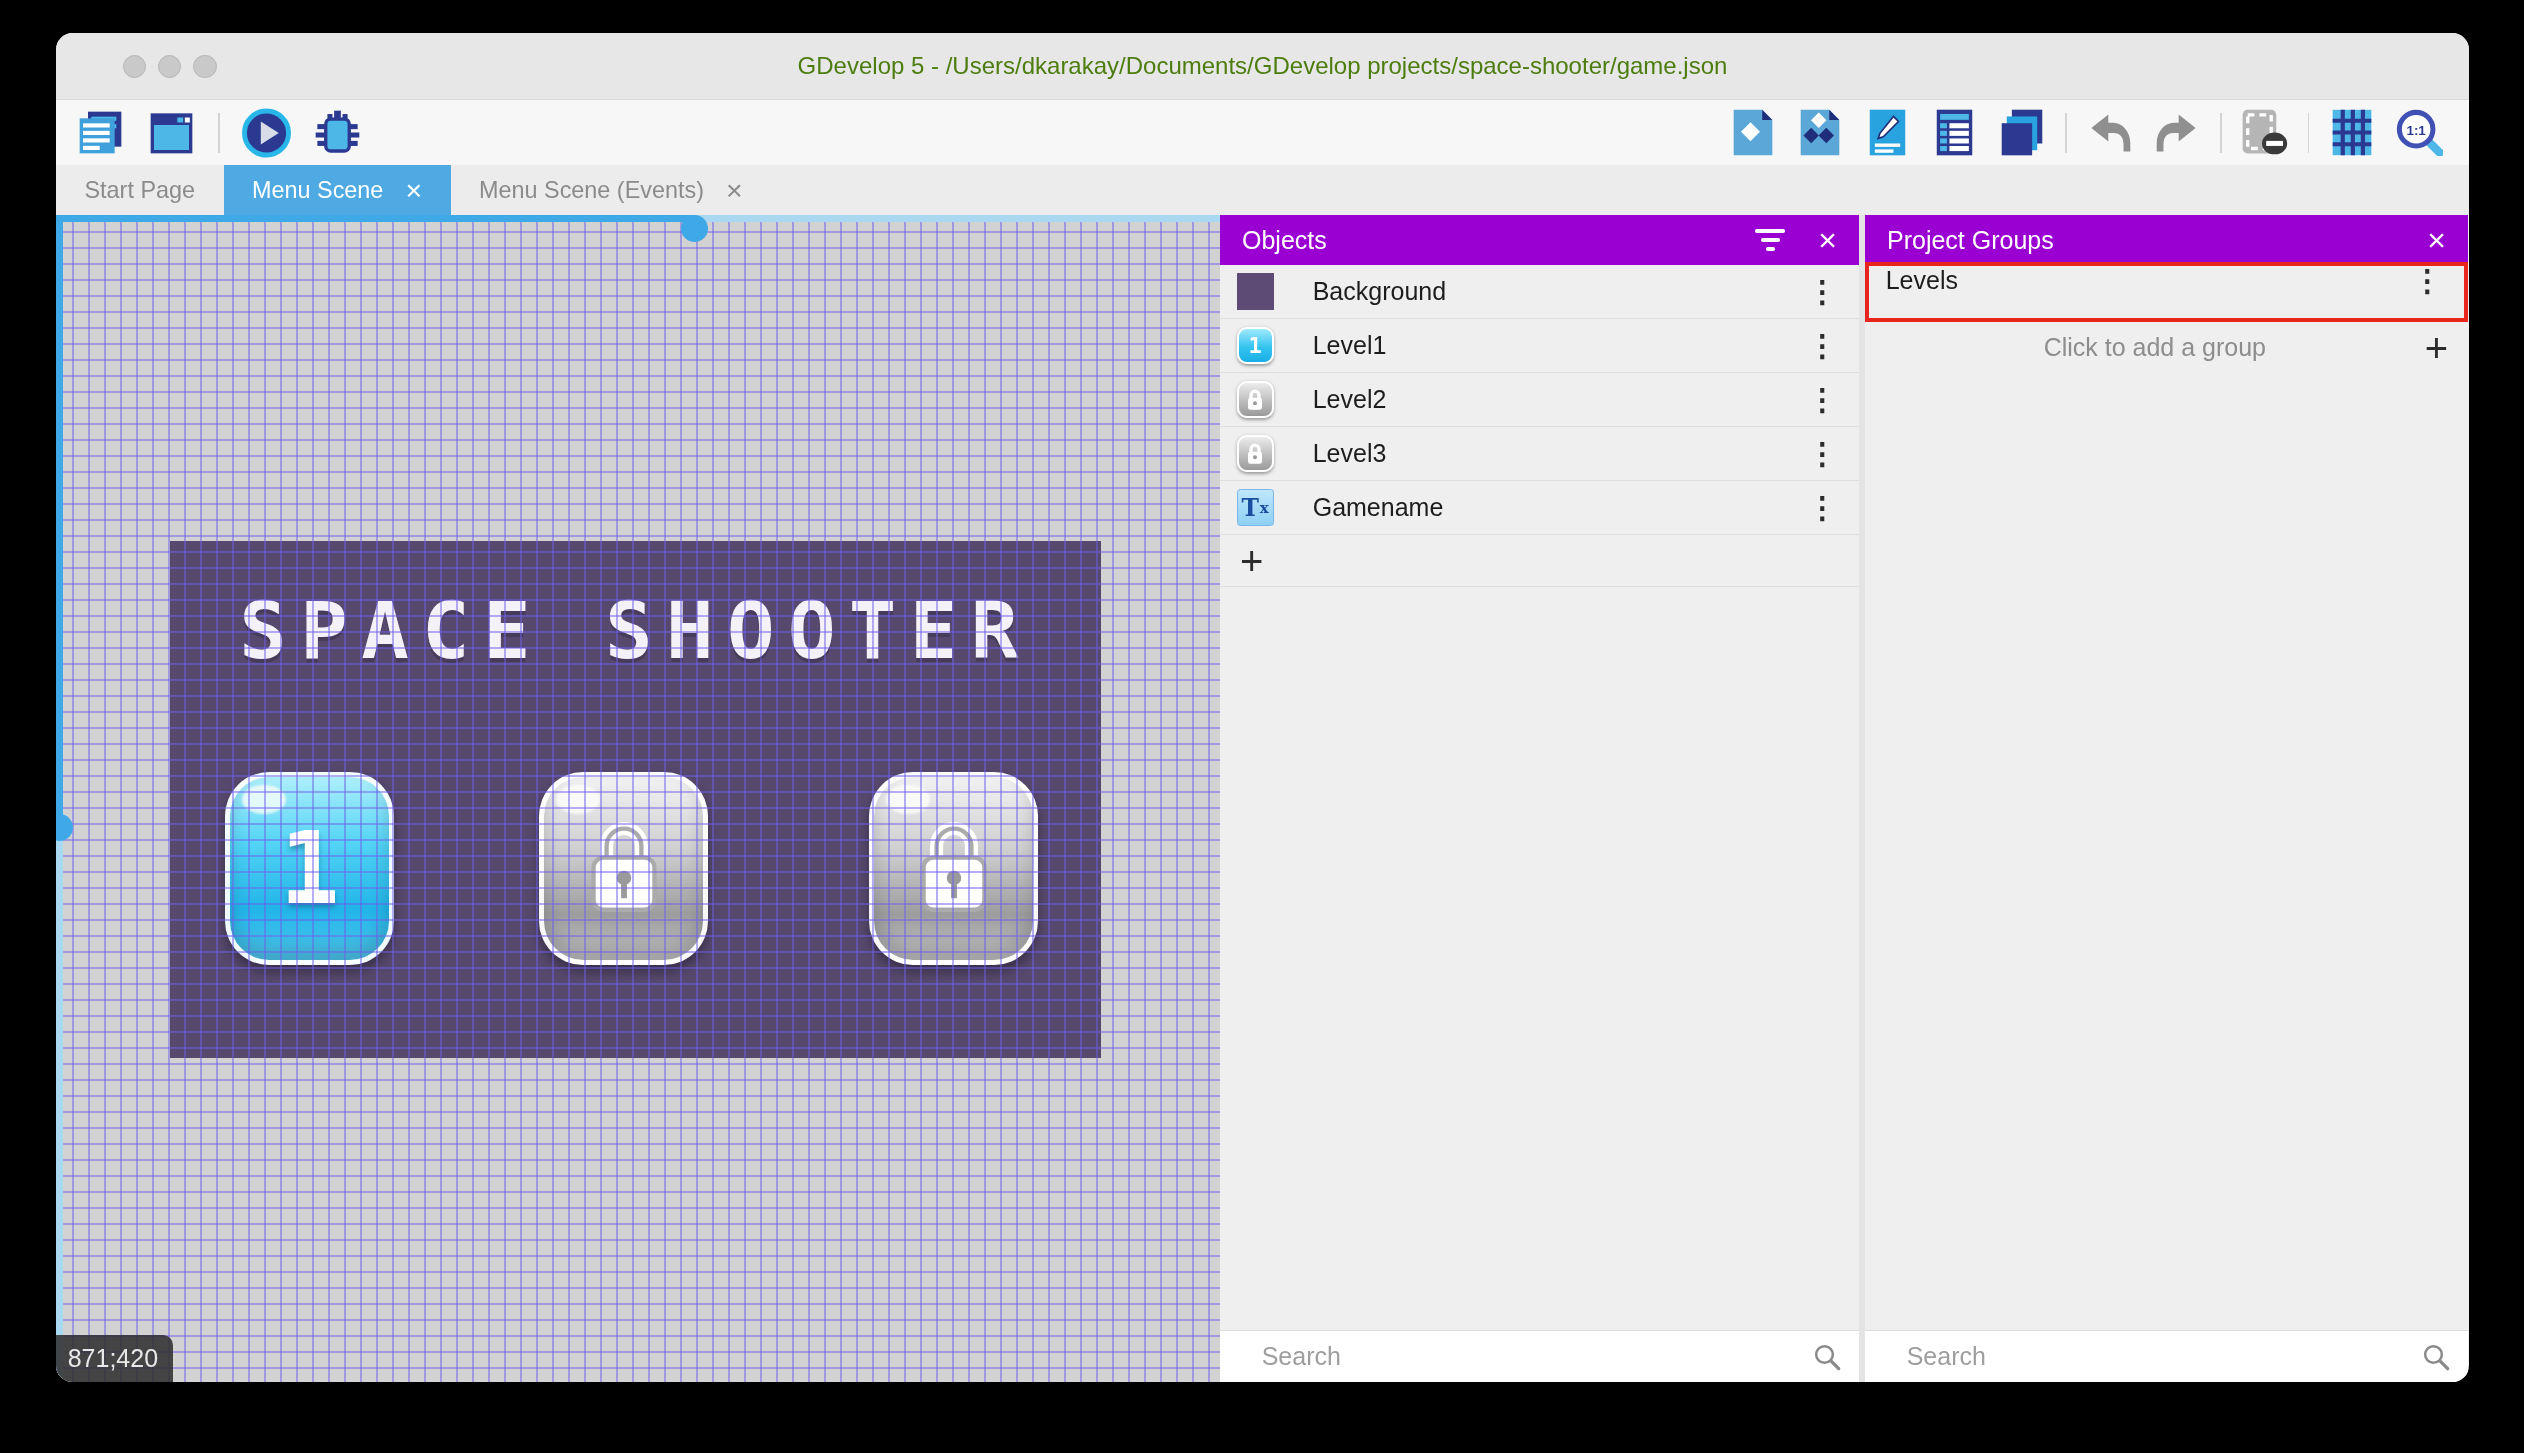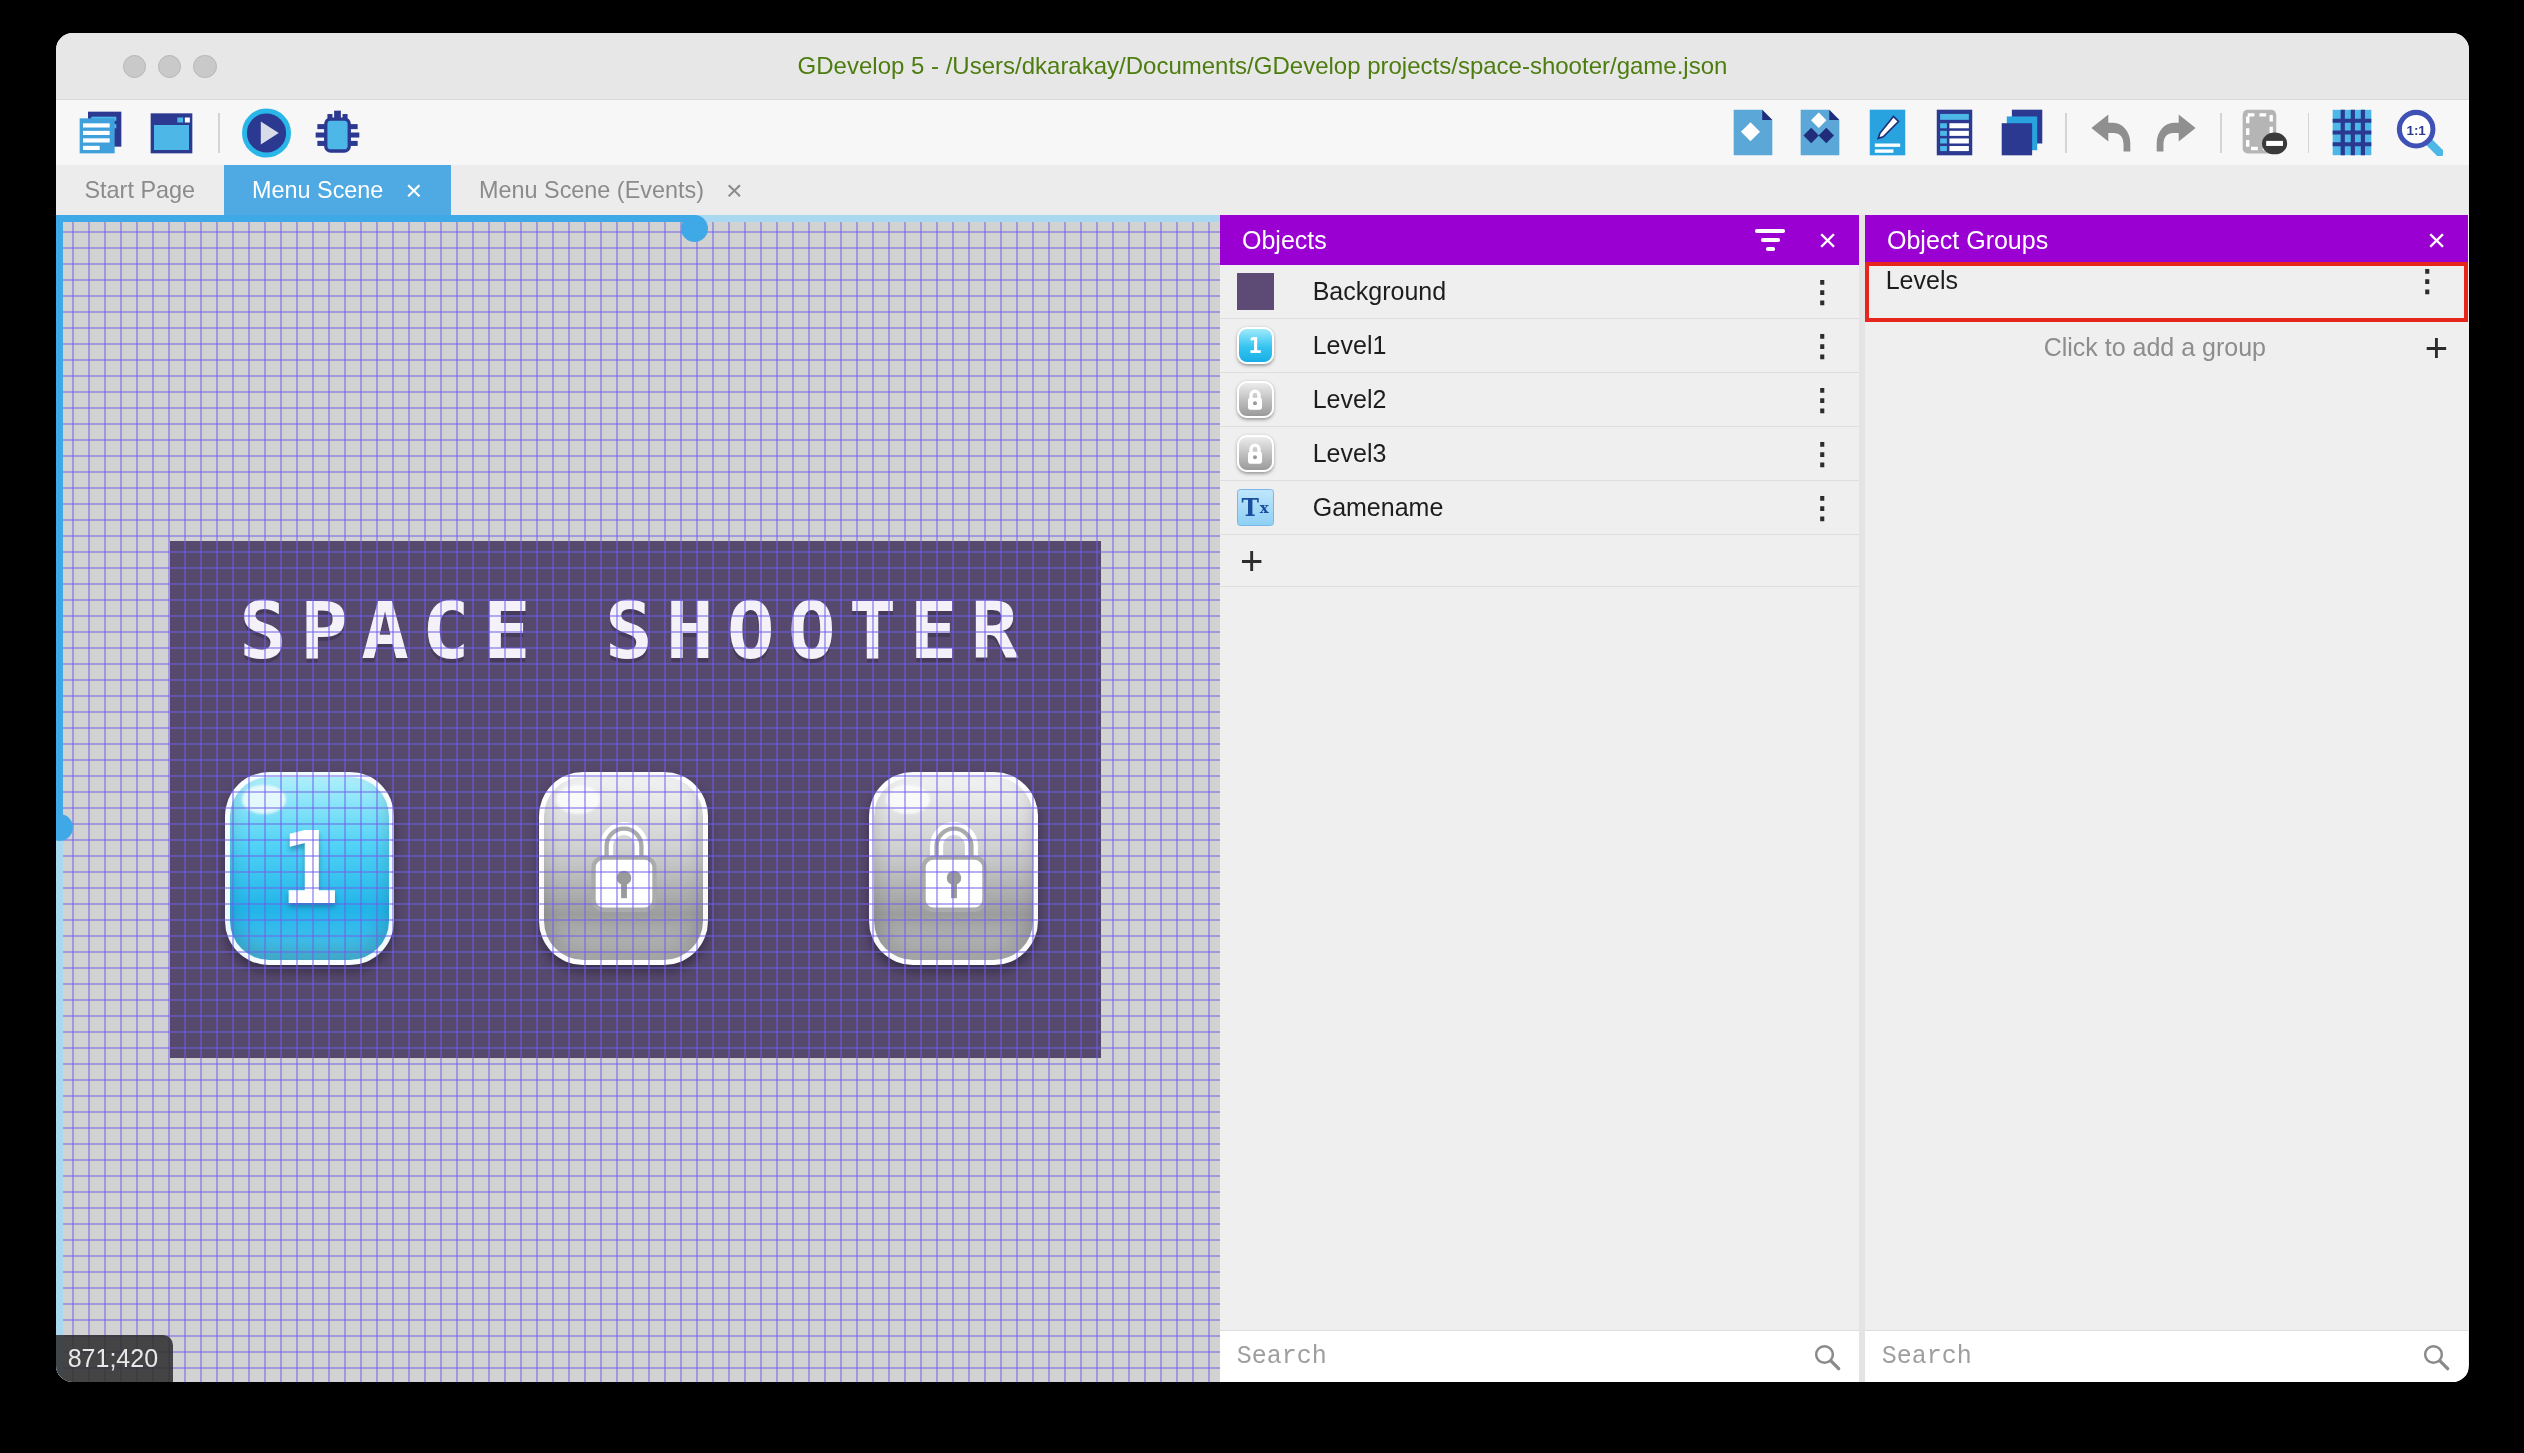--- a/index.html
+++ b/index.html
@@ -105,21 +105,21 @@
     background:linear-gradient(180deg,#bfe6fb 0%,#8fd0f5 100%); display:flex; align-items:center; justify-content:center;
     font-family:"DejaVu Serif", serif; font-weight:bold; font-size:23.4px; color:#1a4fa0; }
   .thumb-text small { font-size:15px; color:#1a4fa0; margin-left:0.8px; }
 
   .group-row { height:60px; display:flex; align-items:flex-start; padding:0 15px 0 16.7px;
     border:4.2px solid #e8251d; margin-top:-3.3px; background:#efefef; }
   .group-label { font-size:25px; color:#1d1d1d; }
 
   .panel-fill { flex:1; }
   .searchbar { height:52px; background:#fff; border-top:1.7px solid #ddd; display:flex; align-items:center; padding:0 16.7px; flex:none; }
-  .searchbar input { flex:1; border:none; outline:none; font-size:25px; color:#0f172a; background:transparent; font-family:Liberation Mono, monospace; }
+  .searchbar input { flex:1; border:none; outline:none; font-size:25px; color:#0f172a; background:transparent; font-family:Liberation Sans, sans-serif;margin-left:25px; }
   .searchbar input::placeholder { color:#9e9e9e; }
 
   svg { display:block; }
 </style>
 </head>
 <body>
 
 <div class="window">
 
   <div class="titlebar">
@@ -391,21 +391,21 @@
         <input type="text" placeholder="Search" style="">
         <svg width="30" height="30" viewBox="0 0 36 36">
           <circle cx="15" cy="15" r="10" fill="none" stroke="#8a8a8a" stroke-width="3"></circle>
           <line x1="23" y1="23" x2="32" y2="32" stroke="#8a8a8a" stroke-width="4" stroke-linecap="round"></line>
         </svg>
       </div>
     </div>
 
     <div class="panel groups">
       <div class="panel-header">
-        <span class="ph-title">Object Groups</span>
+        <span class="ph-title">Project Groups</span>
         <span class="ph-icons">
           <span class="ph-close">×</span>
         </span>
       </div>
 
       <div class="group-row">
         <span class="group-label">Levels</span>
         <span class="kebab">⋮</span>
       </div>
       <div class="add-row" style="border-bottom:none;">

